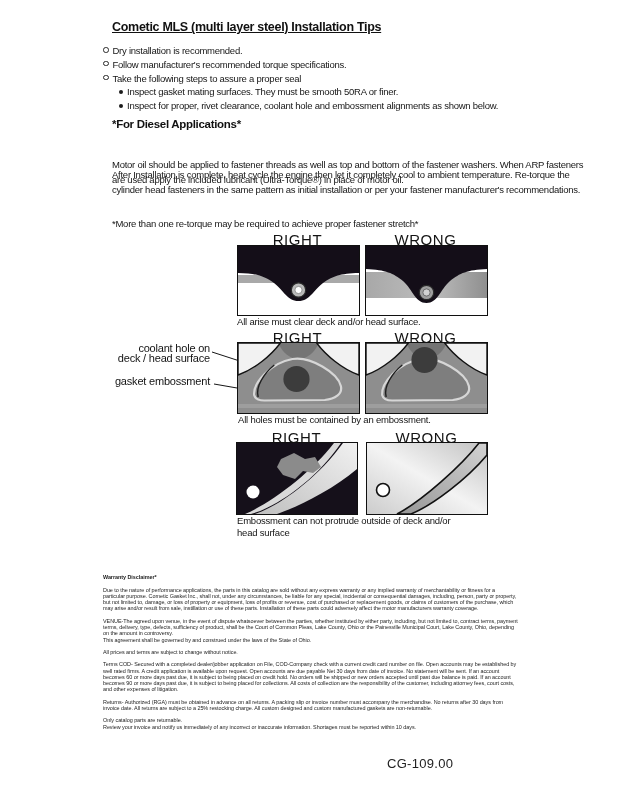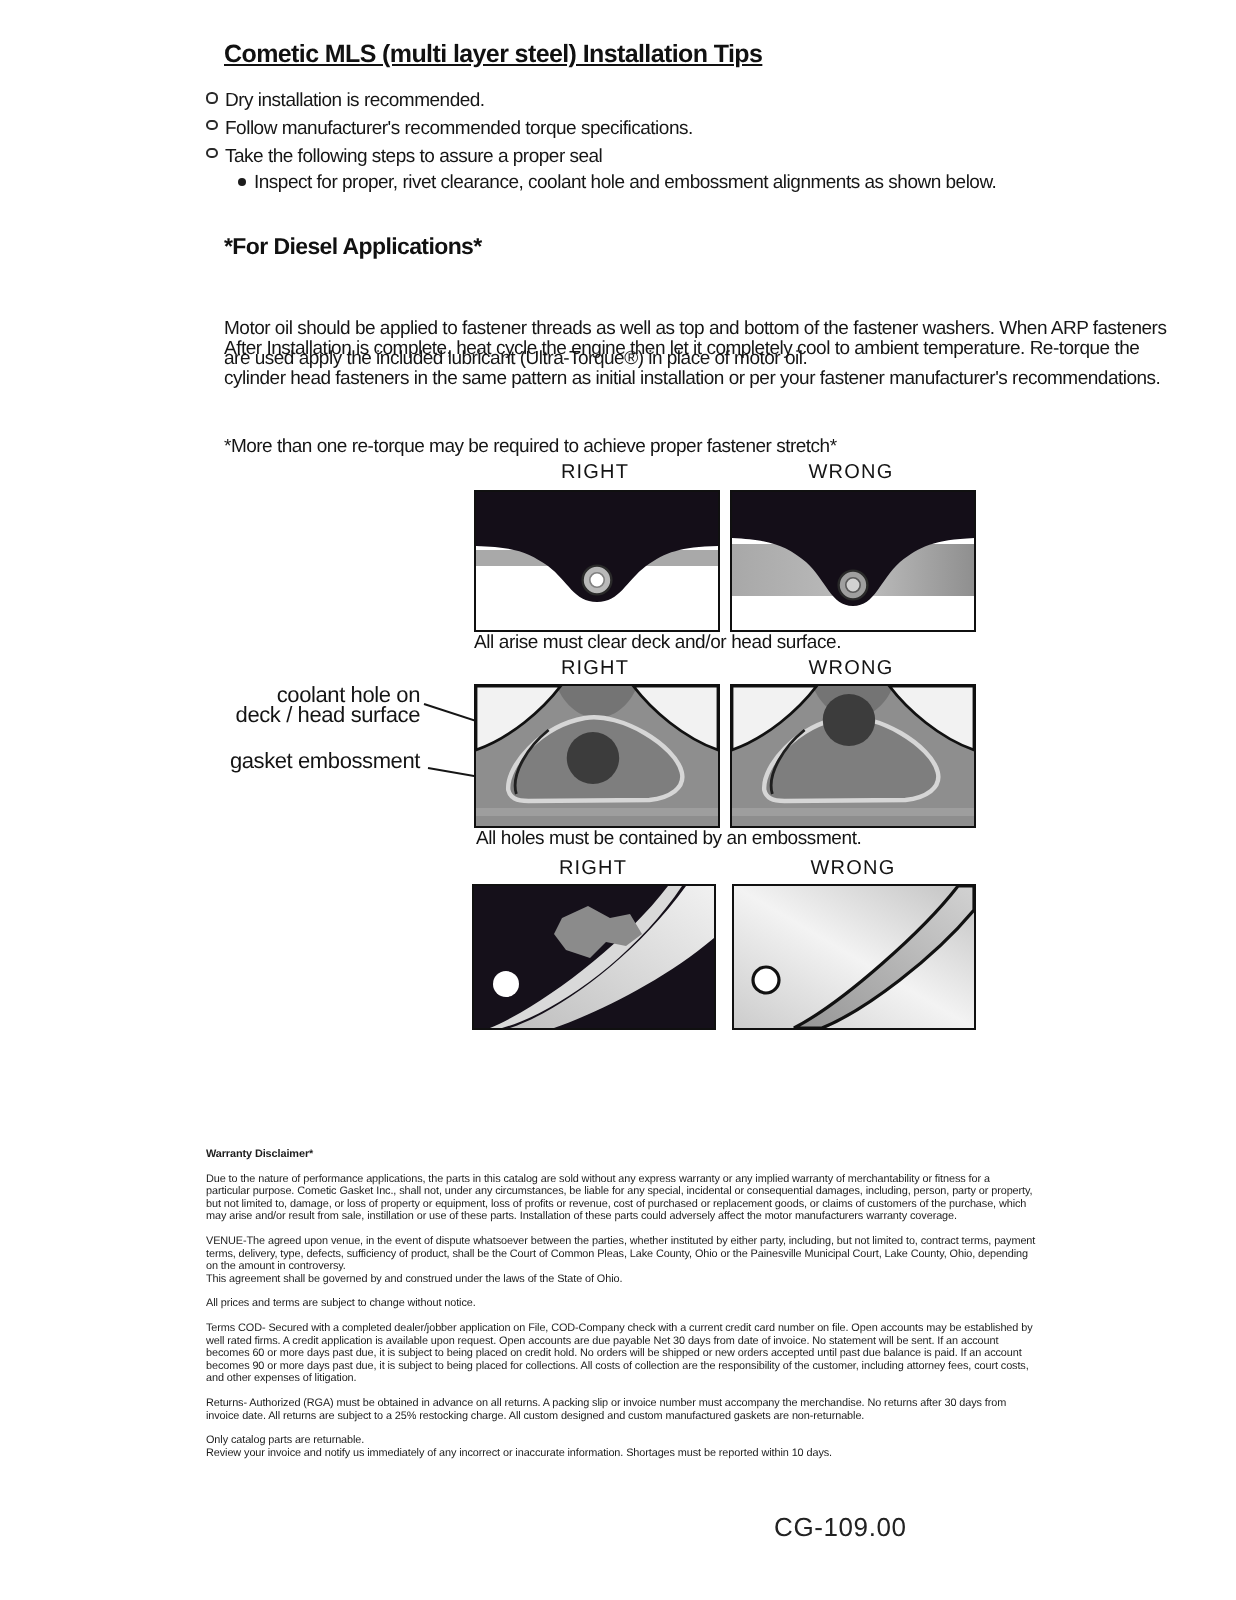--- a/index.html
+++ b/index.html
@@ -13,21 +13,21 @@
   .tip.sub{padding-left:16px;}
   .mk-o{display:inline-block;width:3.5px;height:3.5px;border:1px solid #2a2a2a;border-radius:50%;
         margin-right:4px;vertical-align:1.5px;}
   .mk-f{display:inline-block;width:4px;height:4px;background:#1c1c1c;border-radius:50%;
         margin-right:4px;vertical-align:1.5px;}
   .h2{left:112px;top:118px;font-size:11.5px;font-weight:bold;letter-spacing:-0.3px;color:#111;}
   .body{left:112px;width:482px;font-size:9.5px;letter-spacing:-0.25px;line-height:15px;margin:0;}
   .p1{top:135px;margin-top:22px;}
   .p2{top:167px;}
   .note{top:216px;}
-  .dg-label{font-size:10px;letter-spacing:0.6px;color:#141414;text-align:center;width:121px;}
+  .dg-label{font-size:15px;letter-spacing:0.6px;color:#141414;text-align:center;width:121px;}
   .panel{width:121px;height:69px;border:1.6px solid #101010;background:#fff;}
   .panel svg{display:block;width:100%;height:100%;}
   .caption{font-size:9.5px;letter-spacing:-0.2px;color:#141414;line-height:11.5px;}
   .side-label{font-size:11px;letter-spacing:-0.2px;color:#141414;text-align:right;width:115px;line-height:9.8px;}
   .warranty{left:103px;top:574px;width:830px;transform:scale(0.5);transform-origin:top left;
             font-size:10.9px;line-height:12.6px;letter-spacing:-0.1px;color:#1d1d1d;}
   .warranty .w-h{font-weight:bold;margin:0 0 12px 0;}
   .warranty p{margin:0 0 12px 0;}
   .warranty p.tight{margin-bottom:0;}
   .code{left:387px;top:756px;font-size:13px;letter-spacing:0.3px;color:#222;}
@@ -36,20 +36,21 @@
 <body>
 
 <div class="page">
 
   <div class="abs title">Cometic MLS (multi layer steel) Installation Tips</div>
 
   <div class="abs tips">
     <div class="tip"><span class="mk-o"></span><span>Dry installation is recommended.</span></div>
     <div class="tip"><span class="mk-o"></span><span>Follow manufacturer's recommended torque specifications.</span></div>
     <div class="tip"><span class="mk-o"></span><span>Take the following steps to assure a proper seal</span></div>
+    <div class="tip sub"><span class="mk-f"></span><span>Inspect gasket mating surfaces.  They must be smooth 50RA or finer.</span></div>
     <div class="tip sub"><span class="mk-f"></span><span>Inspect for proper, rivet clearance, coolant hole and embossment alignments as shown below.</span></div>
   </div>
 
   <div class="abs h2">*For Diesel Applications*</div>
   <p class="abs body p1">Motor oil should be applied to fastener threads as well as top and bottom of the fastener washers. When ARP fasteners are used apply the included lubricant (Ultra-Torque®) in place of motor oil.</p>
   <p class="abs body p2">After Installation is complete, heat cycle the engine then let it completely cool to ambient temperature. Re-torque the cylinder head fasteners in the same pattern as initial installation or per your fastener manufacturer's recommendations.</p>
   <p class="abs body note">*More than one re-torque may be required to achieve proper fastener stretch*</p>
 
   <div class="abs dg-label" style="left:237px;top:231px;">RIGHT</div>
   <div class="abs dg-label" style="left:365px;top:231px;">WRONG</div>
@@ -154,20 +155,21 @@
         <linearGradient id="g4" x1="0" y1="1" x2="1" y2="0">
           <stop offset="0" stop-color="#969696"></stop>
             <stop offset="1" stop-color="#d2d2d2"></stop>
         </linearGradient>
       </defs>
       <rect x="0" y="0" width="120" height="71" fill="url(#g3)"></rect>
       <path d="M30,71 C55,58 95,22 112,0 L120,0 V12 C100,36 66,62 44,71 Z" fill="url(#g4)" stroke="#111111" stroke-width="1.6"></path>
       <circle cx="16" cy="47" r="6.5" fill="#ffffff" stroke="#111111" stroke-width="1.6"></circle>
     </svg>
   </div>
+  <div class="abs caption" style="left:237px;top:515px;width:235px;">Embossment can not protrude outside of deck and/or head surface</div>
 
   <div class="abs warranty">
     <div class="w-h">Warranty Disclaimer*</div>
     <p class="tight">Due to the nature of performance applications, the parts in this catalog are sold without any express warranty or any implied warranty of merchantability or fitness for a particular purpose.  Cometic Gasket Inc., shall not, under any circumstances, be liable for any special, incidental or consequential damages, including, person, party or property, but not limited to, damage, or loss of property or equipment, loss of profits or revenue, cost of purchased or replacement goods, or claims of customers of the purchase, which may arise and/or result from sale, instillation or use of these parts.  Installation of these parts could adversely affect the motor manufacturers warranty coverage.</p>
     <p style="margin-top:12px;" class="tight">VENUE-The agreed upon venue, in the event of dispute whatsoever between the parties, whether instituted by either party, including, but not limited to, contract terms, payment terms, delivery, type, defects, sufficiency of product, shall be the Court of Common Pleas, Lake County, Ohio or the Painesville Municipal Court, Lake County, Ohio, depending on the amount in controversy.</p>
     <p>This agreement shall be governed by and construed under the laws of the State of Ohio.</p>
     <p>All prices and terms are subject to change without notice.</p>
     <p>Terms COD- Secured with a completed dealer/jobber application on File, COD-Company check with a current credit card number on file.  Open accounts may be established by well rated firms.  A credit application is available upon request.  Open accounts are due payable Net 30 days from date of invoice.  No statement will be sent.  If an account becomes 60 or more days past due, it is subject to being placed on credit hold.  No orders will be shipped or new orders accepted until past due balance is paid.  If an account becomes 90 or more days past due, it is subject to being placed for collections.  All costs of collection are the responsibility of the customer, including attorney fees, court costs, and other expenses of litigation.</p>
     <p>Returns- Authorized (RGA) must be obtained in advance on all returns.  A packing slip or invoice number must accompany the merchandise.  No returns after 30 days from invoice date.  All returns are subject to a 25% restocking charge.  All custom designed and custom manufactured gaskets are non-returnable.</p>
     <p class="tight">Only catalog parts are returnable.</p>

